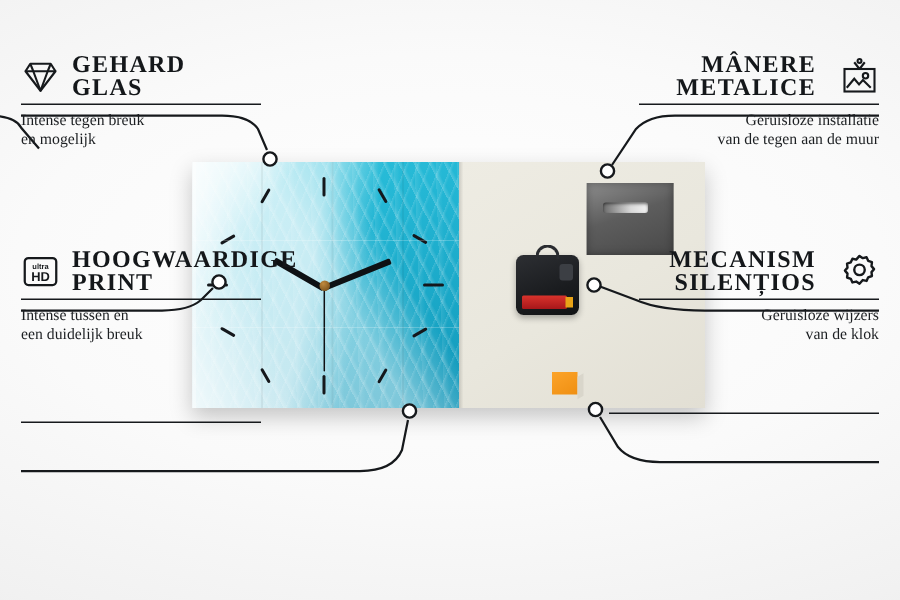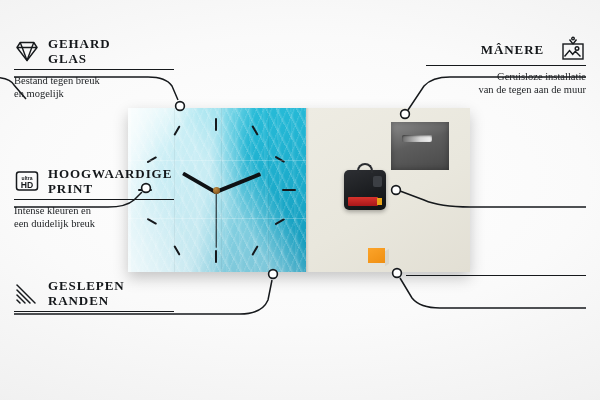--- a/index.html
+++ b/index.html
@@ -95,21 +95,21 @@
     background:linear-gradient(150deg,#fca42a,#ef8f12);
   }
   .foam::after{
     content:""; position:absolute; right:-4px; top:2px; width:4px; height:15px;
     background:#d9d6cb; transform:skewY(-30deg);
   }
 
   
   .callout { position:absolute; }
   .ftitle {
-    font-weight:bold; font-size:13px; letter-spacing:.9px;
+    font-weight:bold; font-size:16px; letter-spacing:.9px;
     color:#14171a; line-height:15px; text-transform:uppercase;
     font-family:"Liberation Serif", serif;
   }
   .rule { height:1.3px; background:#16191c; margin:3px 0 4px; }
   .fdesc {
     font-size:10.5px; line-height:13px; color:#1c1f22;
     font-family:"Liberation Serif", serif;
   }
   .left-co { text-align:left; }
   .right-co { text-align:right; }
@@ -197,88 +197,94 @@
             </g>
           </svg>
       </span>
       <span class="ftitle">
         <span>GEHARD</span><br>
         <span>GLAS</span>
       </span>
     </div>
     <div class="rule" style="width:160px;"></div>
     <div class="fdesc">
-      <span>Bestand tegen breuk</span><br>
+      <span>Intense tegen breuk</span><br>
       <span>en mogelijk</span>
     </div>
   </div>
 
   <div class="callout left-co" style="left:14px;top:166px;width:160px;">
     <div class="head-row">
       <span class="ico">
         <svg viewBox="0 0 26 26">
           <rect x="2.5" y="4" width="21" height="18" rx="2.5" fill="none" stroke="#16191c" stroke-width="1.5"></rect>
           <text x="13" y="11.6" font-family="Liberation Sans, sans-serif" font-size="5" font-weight="bold" text-anchor="middle" fill="#16191c">ultra</text>
           <text x="13" y="19.6" font-family="Liberation Sans, sans-serif" font-size="8.6" font-weight="bold" text-anchor="middle" fill="#16191c">HD</text>
         </svg>
       </span>
       <span class="ftitle">
         <span>HOOGWAARDIGE</span><br>
         <span>PRINT</span>
       </span>
     </div>
     <div class="rule" style="width:160px;"></div>
     <div class="fdesc">
-      <span>Intense kleuren en</span><br>
+      <span>Intense tussen en</span><br>
       <span>een duidelijk breuk</span>
     </div>
   </div>
 
   <div class="callout left-co" style="left:14px;top:278px;width:160px;">
-    <div class="head-row">
-      <span class="ico">
-        <svg viewBox="0 0 26 26">
-            <g stroke="#16191c" stroke-width="1.5" stroke-linecap="round">
-          <line x1="3" y1="5" x2="21" y2="23"></line>
-              <line x1="3" y1="10" x2="16" y2="23"></line>
-          <line x1="3" y1="15" x2="11" y2="23"></line>
-              <line x1="3" y1="20" x2="6" y2="23"></line>
-            </g>
-          </svg>
-      </span>
-      <span class="ftitle">
-        <span>GESLEPEN</span><br>
-        <span>RANDEN</span>
-      </span>
-    </div>
     <div class="rule" style="width:160px;"></div>
   </div>
 
   <div class="callout right-co" style="left:426px;top:36px;width:160px;">
     <div class="head-row">
       <span class="ftitle">
         <span>MÂNERE</span><br>
+        <span>METALICE</span>
       </span>
       <span class="ico">
         <svg viewBox="0 0 26 26">
             <g fill="none" stroke="#16191c" stroke-width="1.4">
           <rect x="3" y="8" width="20" height="15"></rect>
           <path d="M13 8L9.5 3.5M13 8l3.5-4.5"></path>
               <circle cx="13" cy="2.6" r="1.3"></circle>
           <path d="M4.5 20.5l5-6 3.2 3.8 2.6-3 5.2 5.2"></path>
               <circle cx="17" cy="12.5" r="1.8"></circle>
             </g>
           </svg>
       </span>
     </div>
     <div class="rule" style="width:160px;"></div>
     <div class="fdesc">
       <span>Geruisloze installatie</span><br>
       <span>van de tegen aan de muur</span>
     </div>
   </div>
 
+  <div class="callout right-co" style="left:426px;top:166px;width:160px;">
+    <div class="head-row">
+      <span class="ftitle">
+        <span>MECANISM</span><br>
+        <span>SILENȚIOS</span>
+      </span>
+      <span class="ico">
+        <svg viewBox="0 0 26 26">
+            <g fill="none" stroke="#16191c" stroke-width="1.6" stroke-linejoin="round">
+          <path d="M13 2.6l2.2 1.5 2.5-.6 1.1 2.4 2.5.9-.3 2.6 1.7 2-1.7 2 .3 2.6-2.5.9-1.1 2.4-2.5-.6L13 21.2l-2.2-1.5-2.5.6-1.1-2.4-2.5-.9.3-2.6-1.7-2 1.7-2-.3-2.6 2.5-.9 1.1-2.4 2.5.6z"></path>
+          <circle cx="13" cy="11.9" r="3.5"></circle>
+            </g>
+          </svg>
+      </span>
+    </div>
+    <div class="rule" style="width:160px;"></div>
+    <div class="fdesc">
+      <span>Geruisloze wijzers</span><br>
+      <span>van de klok</span>
+    </div>
+  </div>
 
   <div class="callout right-co" style="left:406px;top:272px;width:180px;">
     <div class="rule" style="width:180px;"></div>
   </div>
 
 </div>
 
 </body></html>

